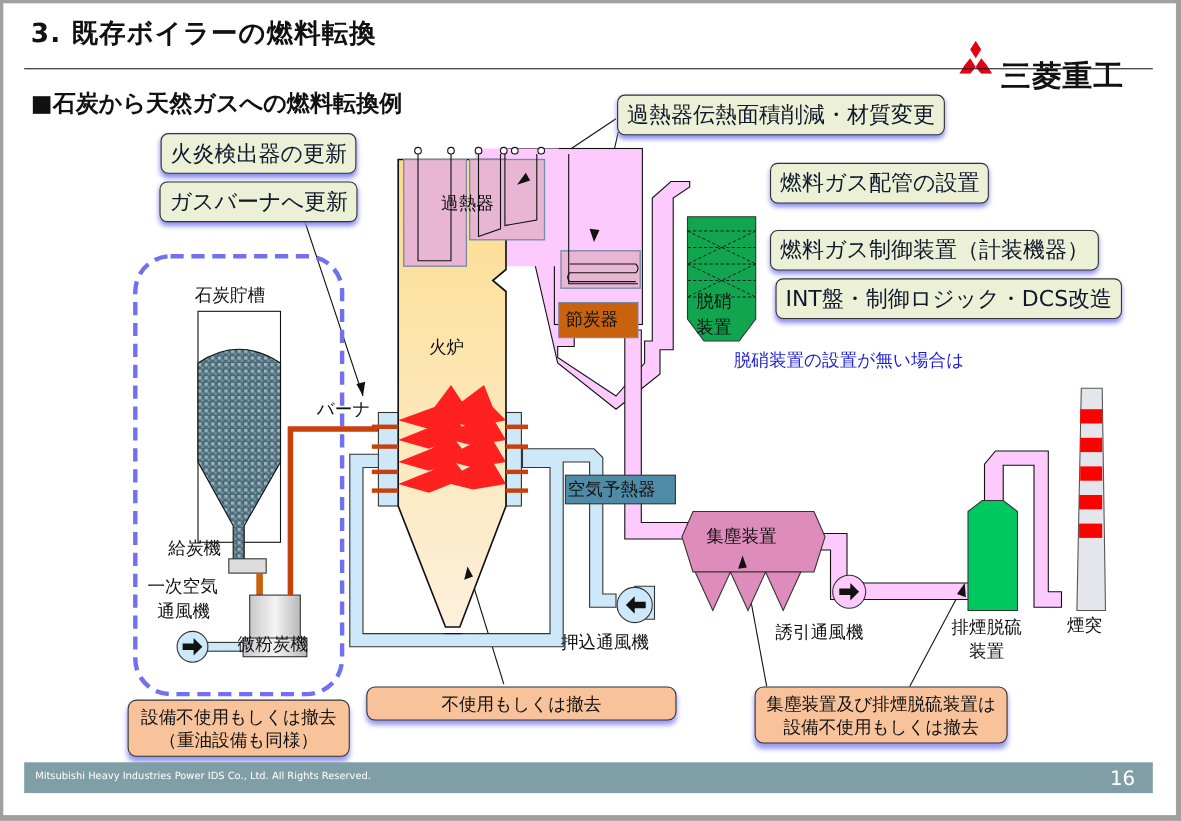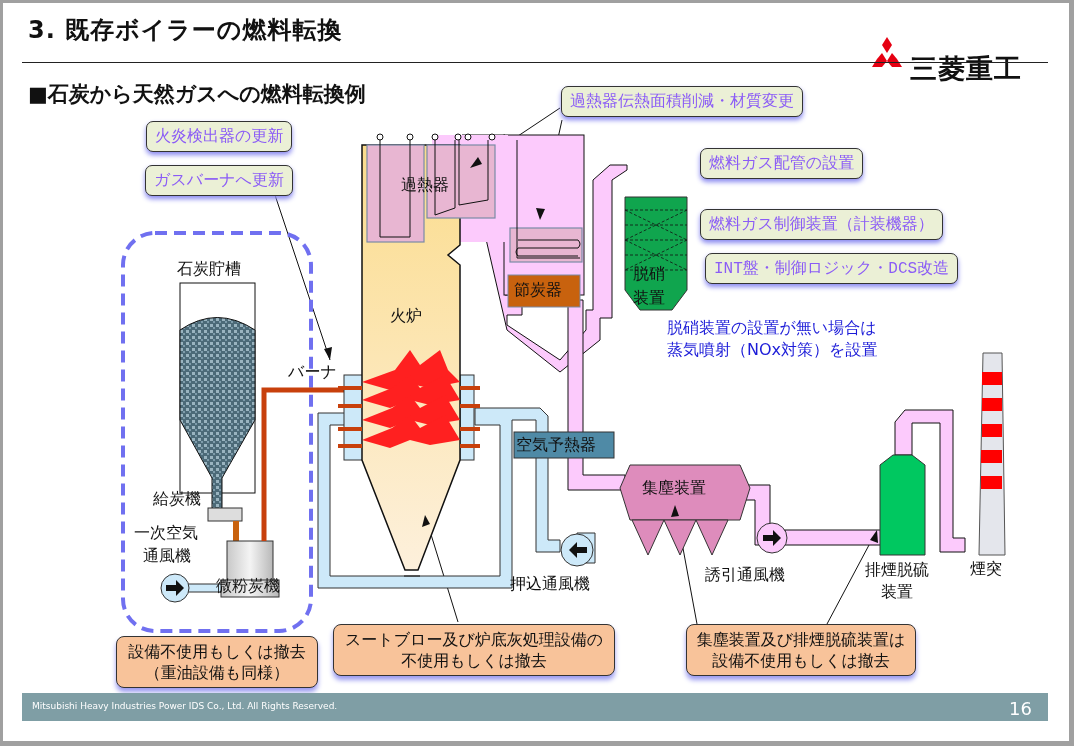--- a/index.html
+++ b/index.html
@@ -3,21 +3,21 @@
 <meta charset="utf-8">
 <style>
   html,body{margin:0;padding:0;background:#a0a0a0;}
   body{width:1074px;height:746px;position:relative;overflow:hidden;font-family:"DejaVu Sans",sans-serif;}
   .slide{position:absolute;left:3px;top:3px;width:1066px;height:738px;background:#fff;}
   .title{position:absolute;left:28px;top:14px;font-size:24px;font-weight:bold;color:#111;letter-spacing:1px;}
   .rule{position:absolute;left:22px;top:62px;width:1026px;height:1px;background:#222;}
   .subtitle{position:absolute;left:28px;top:80px;font-size:21px;font-weight:bold;color:#111;}
   .logo{position:absolute;left:870px;top:16px;display:flex;align-items:center;}
   .logo-text{font-size:27px;font-weight:bold;color:#111;margin-left:6px;letter-spacing:1px;margin-top:35px;}
-  .callout{position:absolute;background:#ebf0d6;border:1.5px solid #333;border-radius:7px;box-shadow:0 3px 5px #8a8af0;font-size:16px;color:#8b5cf6;padding:4px 8px;white-space:nowrap;font-family:Liberation Mono, monospace;}
+  .callout{position:absolute;background:#ebf0d6;border:1.5px solid #333;border-radius:7px;box-shadow:0 3px 5px #8a8af0;font-size:20px;color:#0f172a;padding:4px 8px;white-space:nowrap;}
   .note{position:absolute;background:#f8c39a;border:1.5px solid #333;border-radius:8px;box-shadow:0 4px 5px #9a9af0;font-size:16px;color:#111;text-align:center;line-height:21px;padding:4px 8px;}
   .lbl{position:absolute;font-size:16px;color:#111;white-space:nowrap;}
   .blue{position:absolute;font-size:16px;color:#1c1cd8;line-height:22px;white-space:nowrap;}
   .footer{position:absolute;left:22px;top:693px;width:1026px;height:28px;background:#7f9ea5;}
   .footer-text{position:absolute;left:10px;top:8px;font-size:9px;color:#fff;}
   .page-no{position:absolute;right:16px;top:5px;font-size:18px;color:#fff;}
   svg.diagram{position:absolute;left:0;top:0;}
 </style>
 </head>
 <body>
@@ -203,21 +203,20 @@
 
 <div class="callout" style="left:561px;top:86px;">過熱器伝熱面積削減・材質変更</div>
 <div class="callout" style="left:146px;top:121px;">火炎検出器の更新</div>
 <div class="callout" style="left:145px;top:165px;">ガスバーナへ更新</div>
 <div class="callout" style="left:700px;top:148px;">燃料ガス配管の設置</div>
 <div class="callout" style="left:700px;top:209px;">燃料ガス制御装置（計装機器）</div>
 <div class="callout" style="left:705px;top:253px;">INT盤・制御ロジック・DCS改造</div>
 
 <div class="blue" style="left:667px;top:317px;">
   <div>脱硝装置の設置が無い場合は</div>
-  <div>蒸気噴射（NOx対策）を設置</div>
 </div>
 
 <div class="lbl" style="left:177px;top:259px;">石炭貯槽</div>
 <div class="lbl" style="left:401px;top:175px;">過熱器</div>
 <div class="lbl" style="left:390px;top:306px;">火炉</div>
 <div class="lbl" style="left:514px;top:280px;color:#111;">節炭器</div>
 <div class="lbl" style="left:633px;top:262px;line-height:24px;">
   <div>脱硝</div>
   <div>装置</div>
 </div>
@@ -236,21 +235,20 @@
   <div>排煙脱硫</div>
   <div>装置</div>
 </div>
 <div class="lbl" style="left:970px;top:559px;">煙突</div>
 
 <div class="note" style="left:116px;top:636px;width:184px;">
   <div>設備不使用もしくは撤去</div>
   <div>（重油設備も同様）</div>
 </div>
 <div class="note" style="left:333px;top:624px;width:264px;">
-  <div>スートブロー及び炉底灰処理設備の</div>
   <div>不使用もしくは撤去</div>
 </div>
 <div class="note" style="left:686px;top:624px;width:212px;">
   <div>集塵装置及び排煙脱硫装置は</div>
   <div>設備不使用もしくは撤去</div>
 </div>
 
 <div class="footer">
   <span class="footer-text">Mitsubishi Heavy Industries Power IDS Co., Ltd. All Rights Reserved.</span>
   <span class="page-no">16</span>

